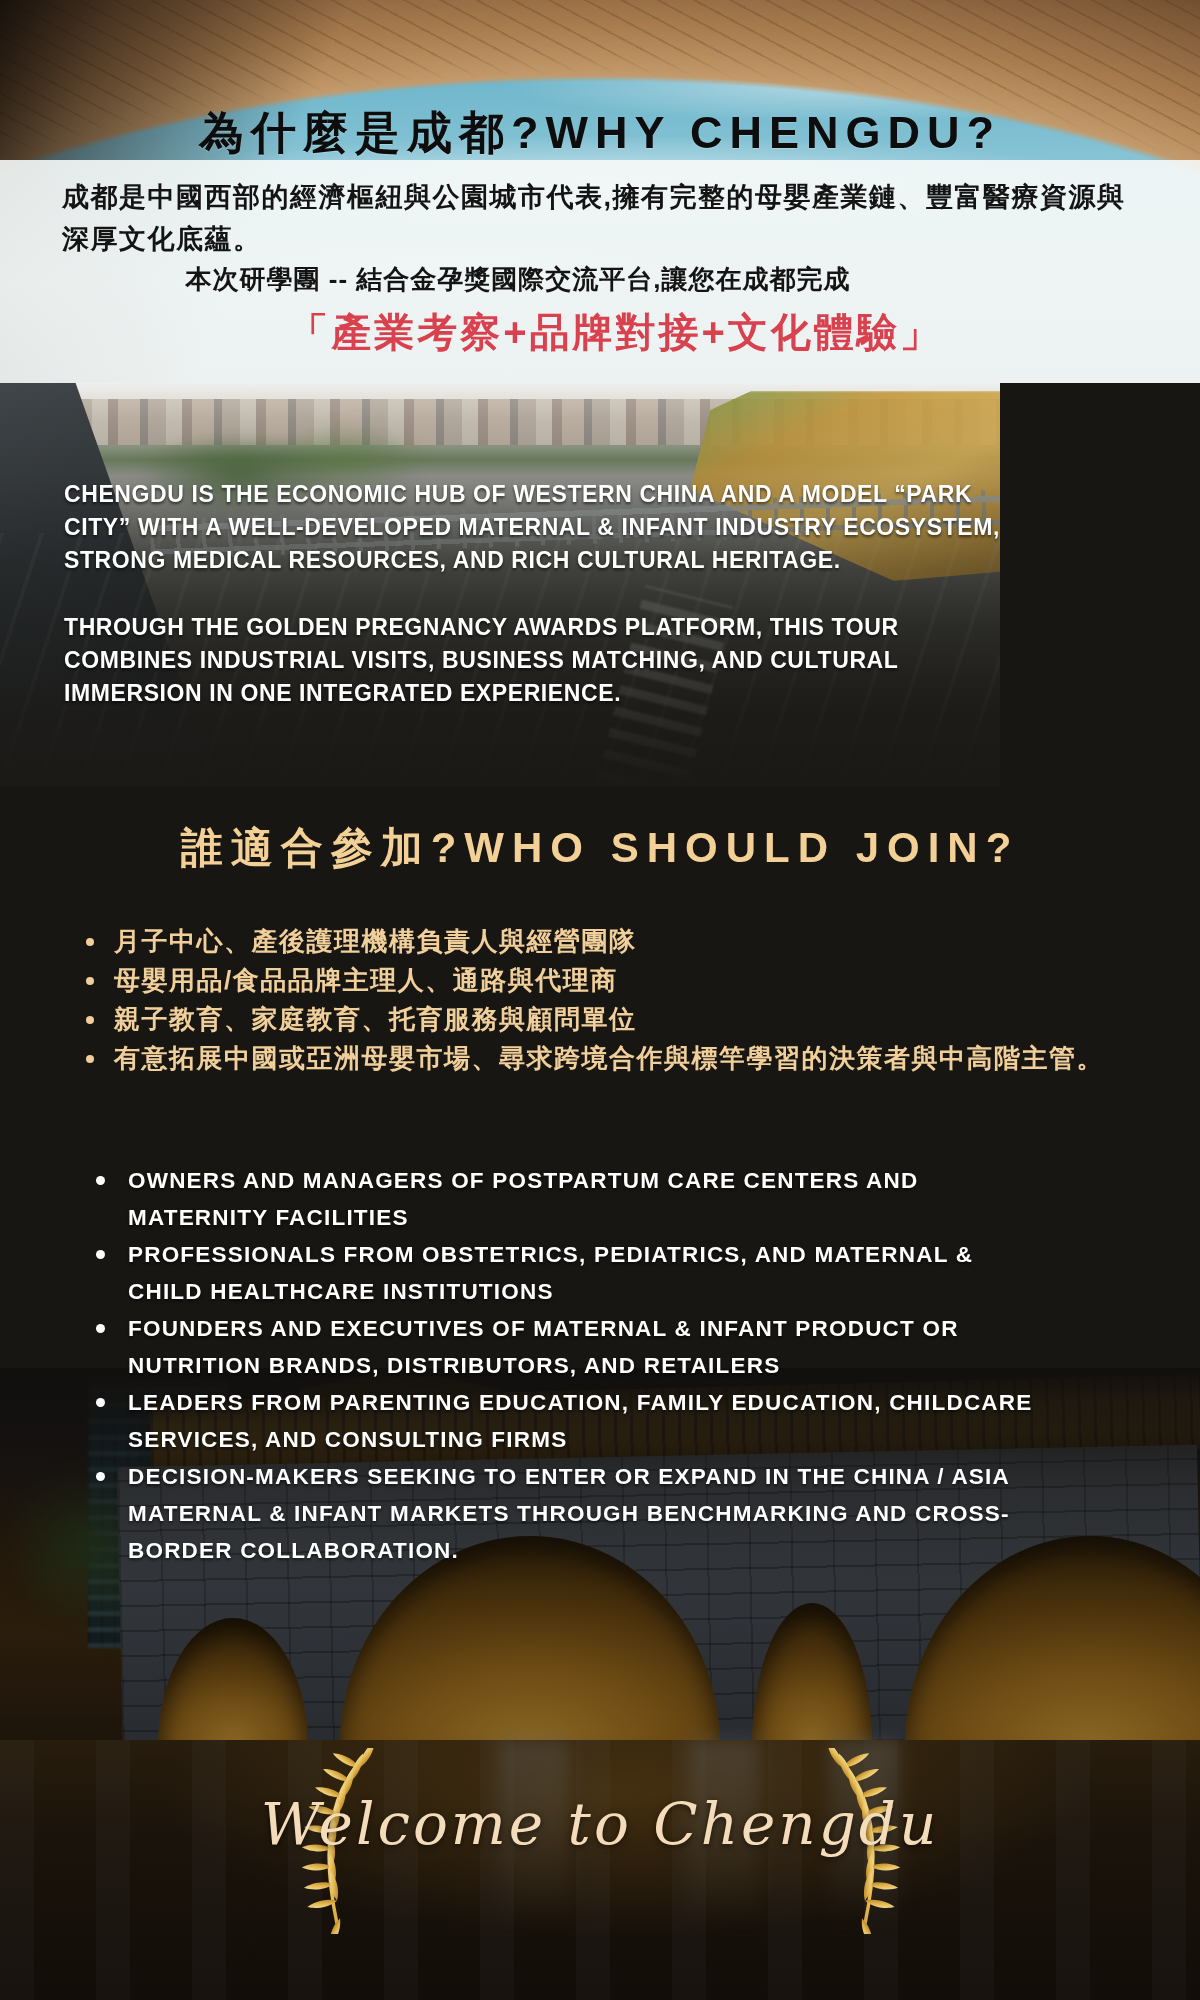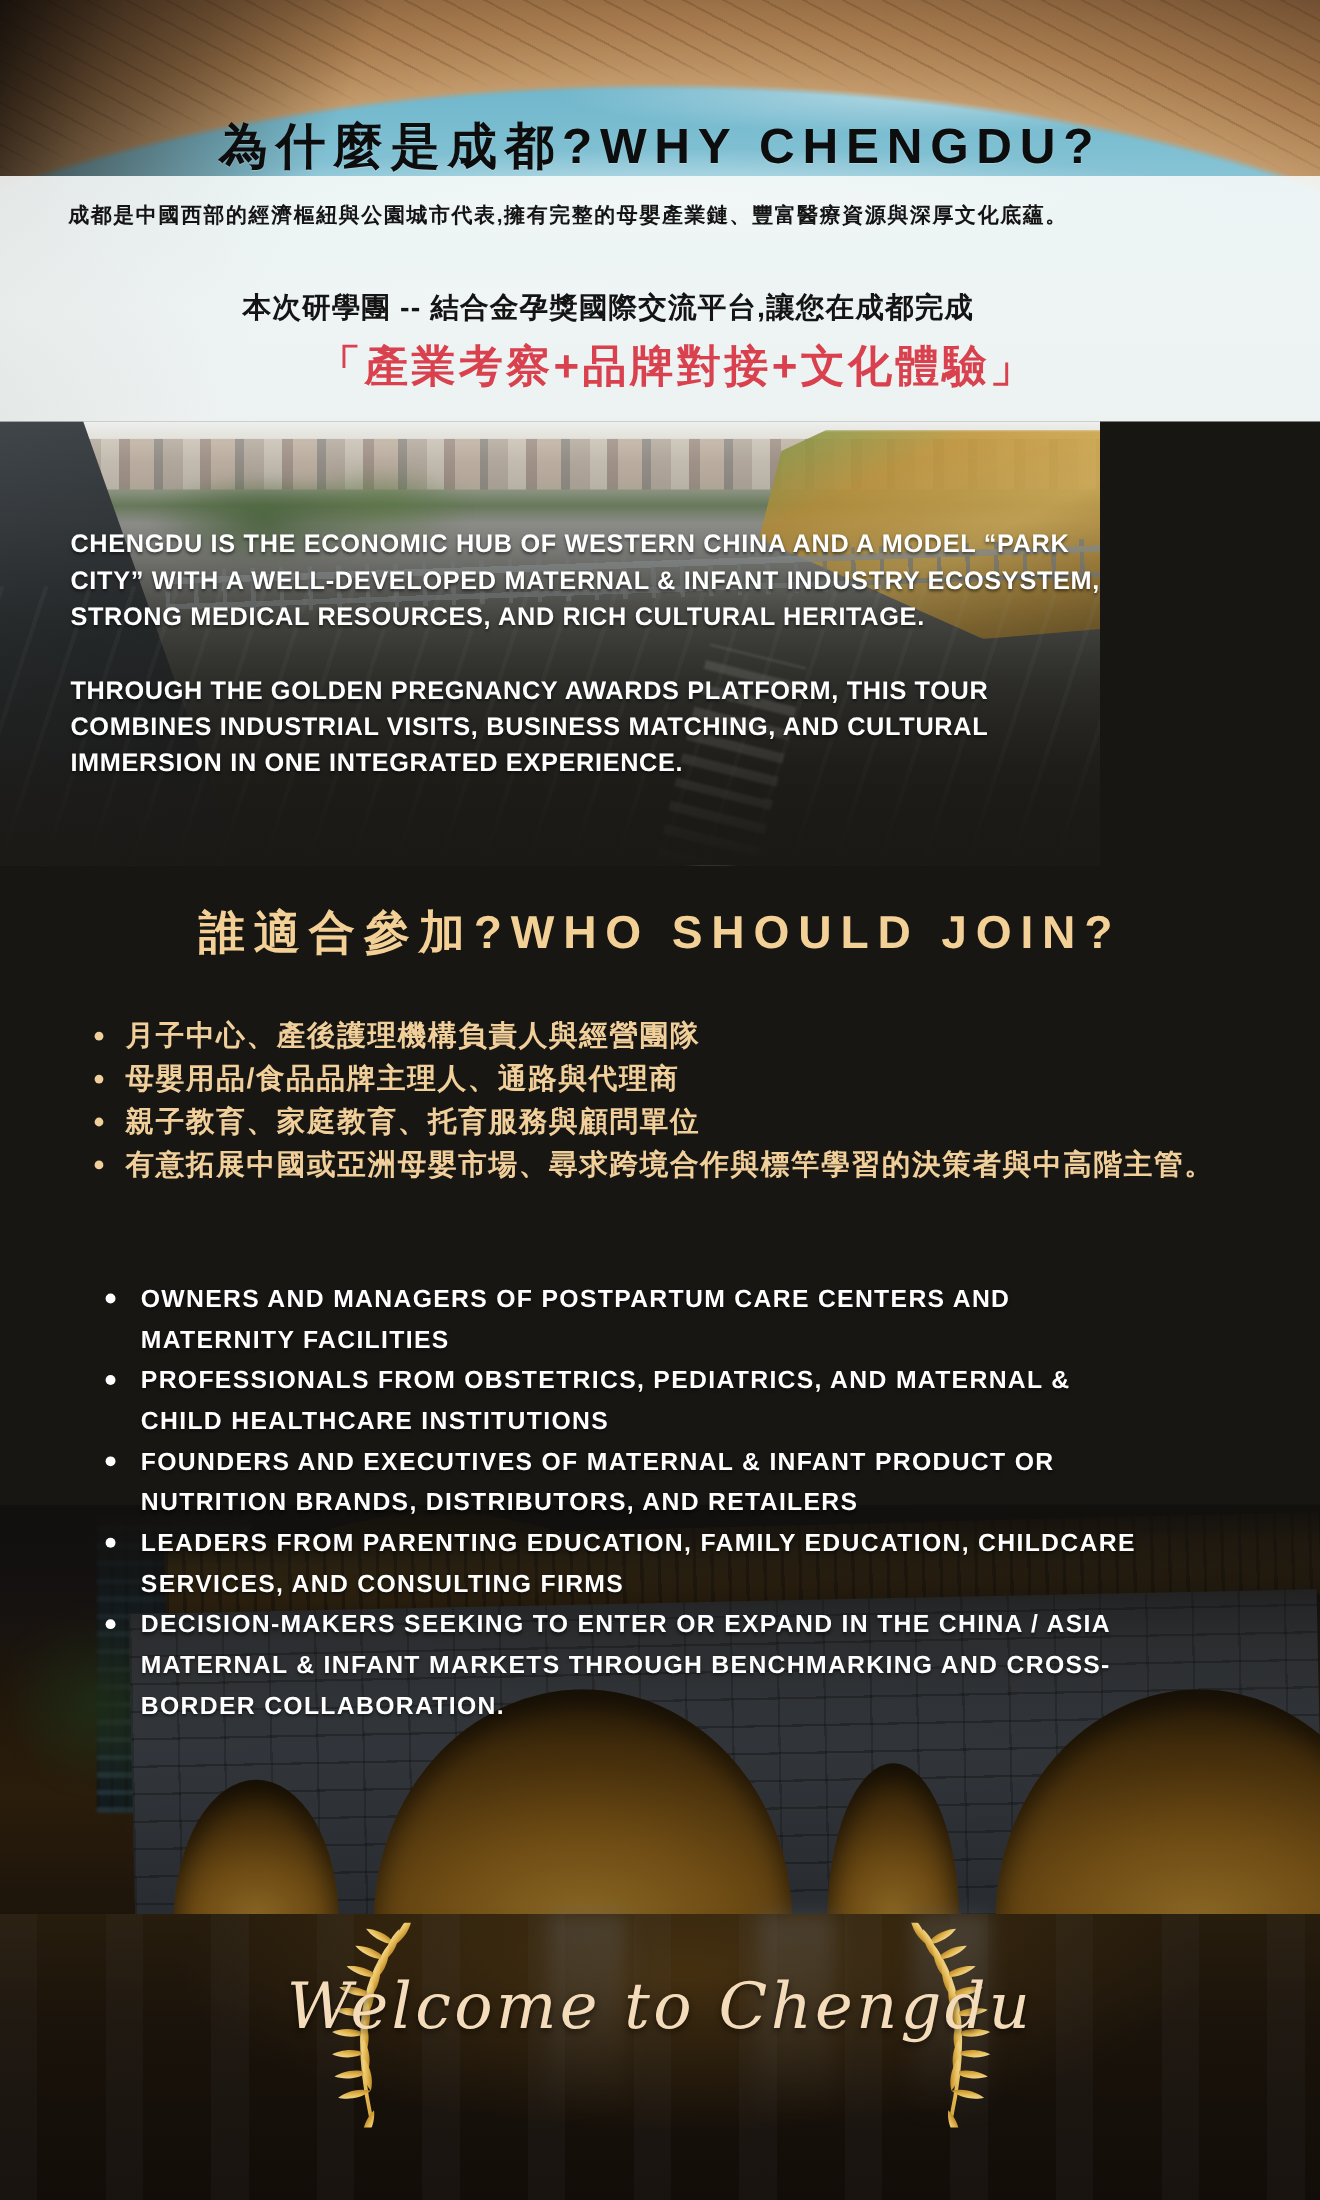--- a/index.html
+++ b/index.html
@@ -28,23 +28,23 @@
     -webkit-mask-image:radial-gradient(125% 165% at 50% 122%, transparent 62%, #000 66%);
             mask-image:radial-gradient(125% 165% at 50% 122%, transparent 62%, #000 66%);}
   .hero-corner-left{ position:absolute; inset:0;
     background:linear-gradient(112deg, rgba(15,11,8,.9) 0%, rgba(25,18,12,.55) 9%, rgba(0,0,0,0) 26%);}
   .hero-title{ left:0; top:103px; width:1200px; text-align:center;
     font-size:45px; font-weight:900; letter-spacing:7px; color:#0d0d0d;
     text-shadow:0 1px 1px rgba(255,255,255,.25); white-space:nowrap;}
   .white-band{ left:0; top:160px; width:1200px; height:223px;
     background:linear-gradient(180deg, rgba(246,249,248,.90) 0%, rgba(243,246,245,.93) 55%, rgba(240,243,242,.90) 100%);}
   .zh-intro{ left:62px; top:176px; width:1078px;
-    font-size:19px; font-weight:700; letter-spacing:1.5px; line-height:42px; color:#141414;}
+    font-size:27px; font-weight:700; letter-spacing:1.5px; line-height:42px; color:#141414;}
   .zh-sub{ left:0; top:262px; width:1036px; text-align:center;
-    font-size:26px; font-weight:700; letter-spacing:1px; color:#141414;margin-left:35px;}
+    font-size:26px; font-weight:700; letter-spacing:1px; color:#141414;}
   .zh-highlight{ left:0; top:305px; width:1200px; text-align:center;
     font-size:40px; font-weight:900; letter-spacing:3px;}
 
   
   .street{ left:0; top:383px; width:1000px; height:404px; overflow:hidden;
     background:linear-gradient(180deg,
       #eef0ee 0%, #e4e2da 5%,
       #b9b2a6 9%, #a9a298 13%,
       #8f9a84 16%, #6f8261 19%,
       #9a9a96 23%, #8a8a86 30%,

